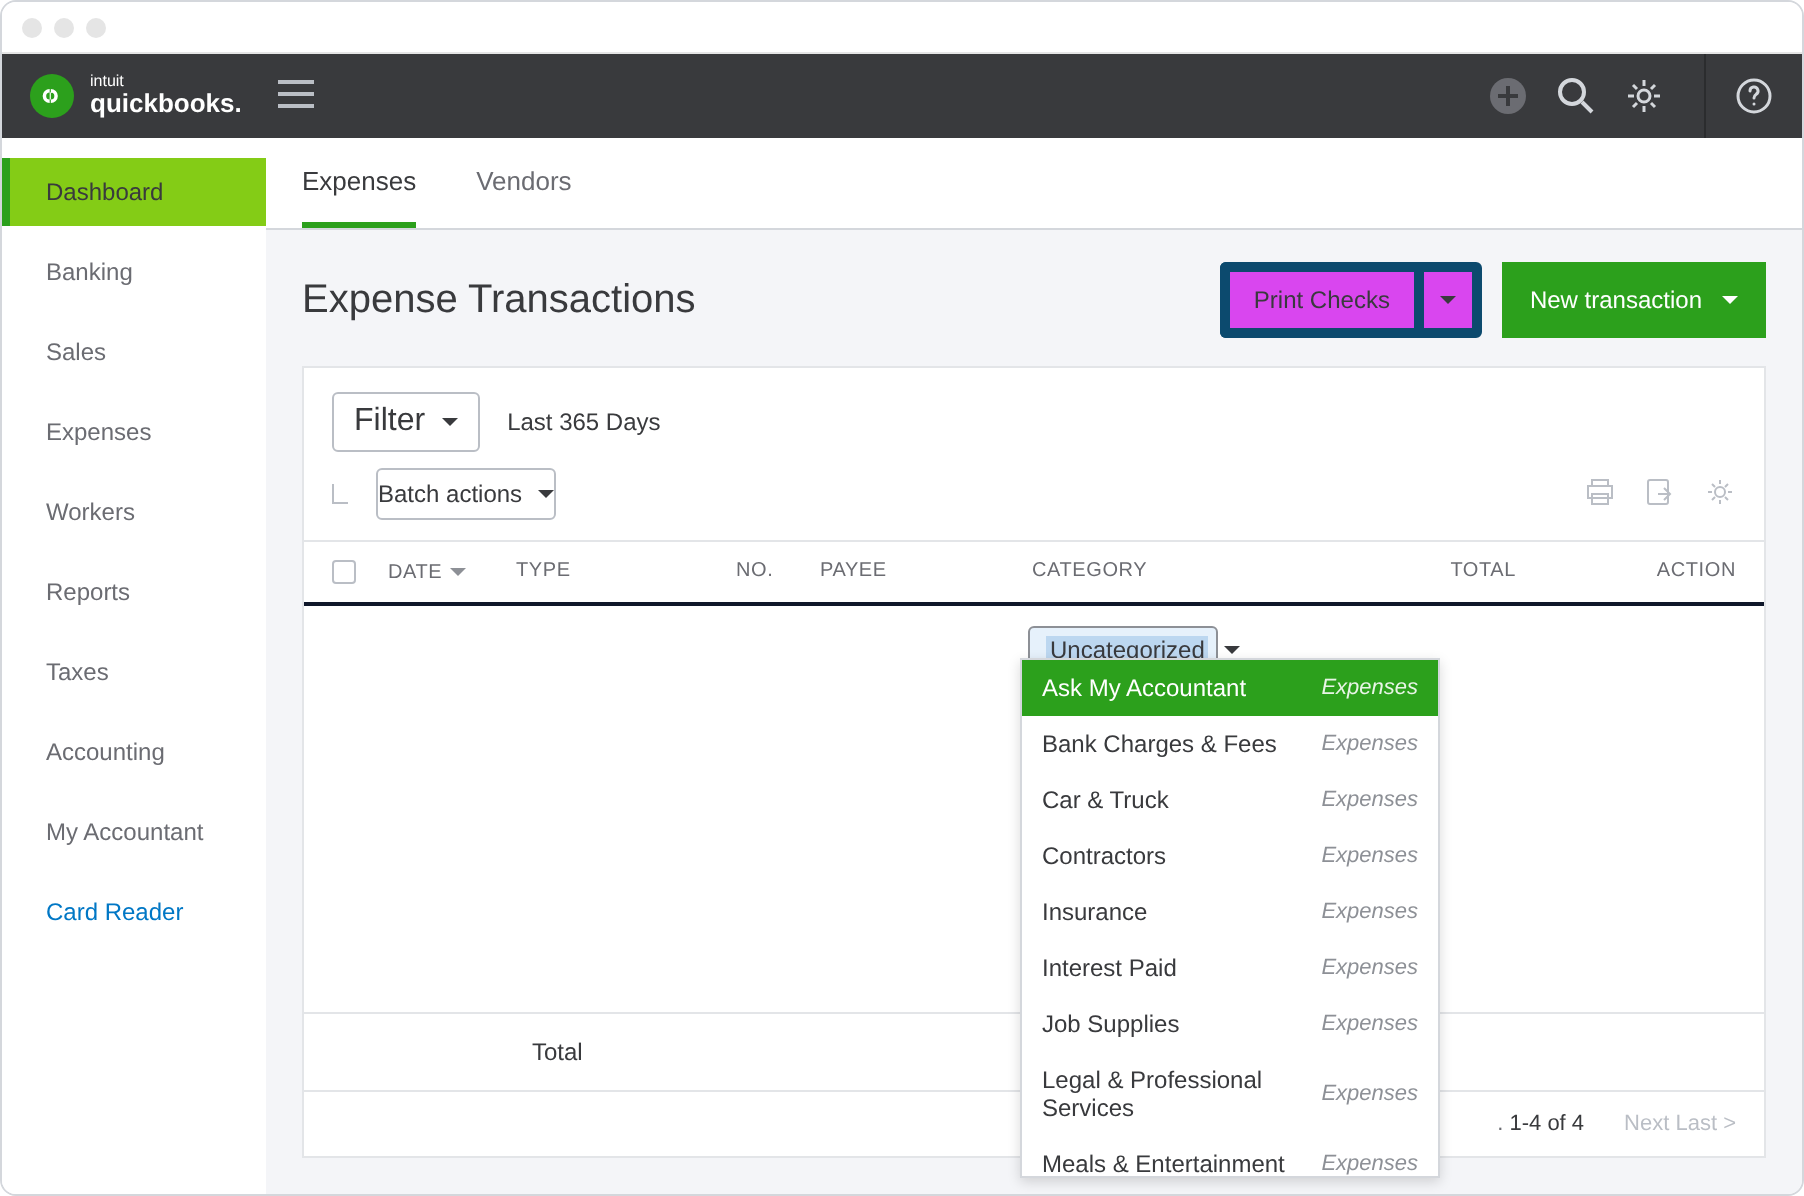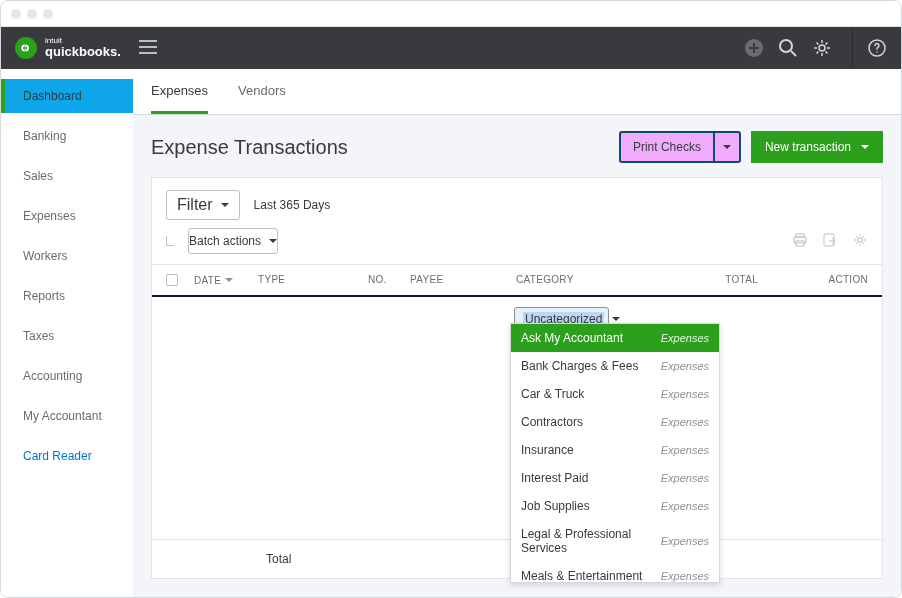--- a/index.html
+++ b/index.html
@@ -18,33 +18,33 @@
     .brand-text .qb { font-weight: 600; }
     .hamburger { margin-left: 18px; color: #babec5; font-size: 18px; cursor: pointer; }
     .topbar-right { margin-left: auto; display: flex; align-items: center; gap: 14px; color: #d4d7dc; }
     .top-icon { cursor: pointer; display: flex; align-items: center; justify-content: center; }
     .top-sep { width: 1px; height: 42px; background: #2b2c2e; margin-left: 6px; }
     
     .body-wrap { flex: 1; display: flex; background: #f4f5f8; overflow: hidden; }
     
     .sidebar { width: 132px; background: #fff; display: flex; flex-direction: column; padding-top: 10px; }
     .sidebar-item { padding: 10px 14px 10px 18px; font-size: 12px; color: #6b6c72; cursor: pointer; border-left: 4px solid transparent; margin-bottom: 6px; }
-    .sidebar-item.active { background: #0ea5e9; border-left-color: #2ca01c; color: #393a3d; font-weight: 500; }
+    .sidebar-item.active { background: #84cc16; border-left-color: #2ca01c; color: #393a3d; font-weight: 500; }
     .sidebar-item.link { color: #0077c5; }
     
     .main { flex: 1; display: flex; flex-direction: column; overflow: hidden; }
     
     .tabs { height: 46px; display: flex; align-items: center; background: #fff; border-bottom: 1px solid #d4d7dc; padding: 0 18px; gap: 30px; }
     .tab { height: 100%; display: flex; align-items: center; color: #6b6c72; cursor: pointer; font-size: 13px; border-bottom: 3px solid transparent; }
     .tab.active { color: #393a3d; border-bottom-color: #2ca01c; }
     
     .page-header { padding: 16px 18px 14px; display: flex; align-items: center; }
     .page-title { font-size: 20px; font-weight: 400; color: #393a3d; }
     .header-actions { margin-left: auto; display: flex; gap: 10px; }
-    .btn { border: 2px solid #0c4a6e; background: #f0abfc; padding: 7px 12px; border-radius: 3px; cursor: pointer; font-size: 12px; color: #393a3d; display: flex; align-items: center; gap: 8px; }
+    .btn { border: 5px solid #0c4a6e; background: #d946ef; padding: 7px 12px; border-radius: 3px; cursor: pointer; font-size: 12px; color: #393a3d; display: flex; align-items: center; gap: 8px; }
     .btn-split { display: flex; }
     .btn-split .btn-main { border-radius: 3px 0 0 3px; border-right: none; }
     .btn-split .btn-caret { border-radius: 0 3px 3px 0; padding: 7px 8px; }
     .btn-primary { background: #2ca01c; border-color: #2ca01c; color: #fff; padding: 8px 14px; display: flex; align-items: center; gap: 10px; font-size: 12px; }
     .caret-down { display: inline-block; width: 0; height: 0; border-left: 4px solid transparent; border-right: 4px solid transparent; border-top: 4px solid currentColor; }
     
     .content-box { background: #fff; margin: 0 18px 18px; border: 1px solid #e3e5e8; flex: 1; position: relative; display: flex; flex-direction: column; }
     
     .toolbar1 { padding: 12px 14px 8px; display: flex; align-items: center; gap: 14px; }
     .filter-btn { border: 1px solid #babec5; padding: 5px 10px; border-radius: 3px; font-size: 16px; display: flex; align-items: center; gap: 8px; cursor: pointer; }
@@ -279,16 +279,20 @@
                   <span class="dd-type">Expenses</span>
                 </div>
               </div>
           </div>
         </div>
 
         <div class="total-row">
           <div class="total-label">Total</div>
         </div>
 
+        <div class="footer-row">
+          <div class="page-info"><span>. </span><b>1-4 of 4</b></div>
+          <div class="next-link">Next Last &gt;</div>
+        </div>
       </div>
     </div>
   </div>
 </div>
 
 </body></html>

